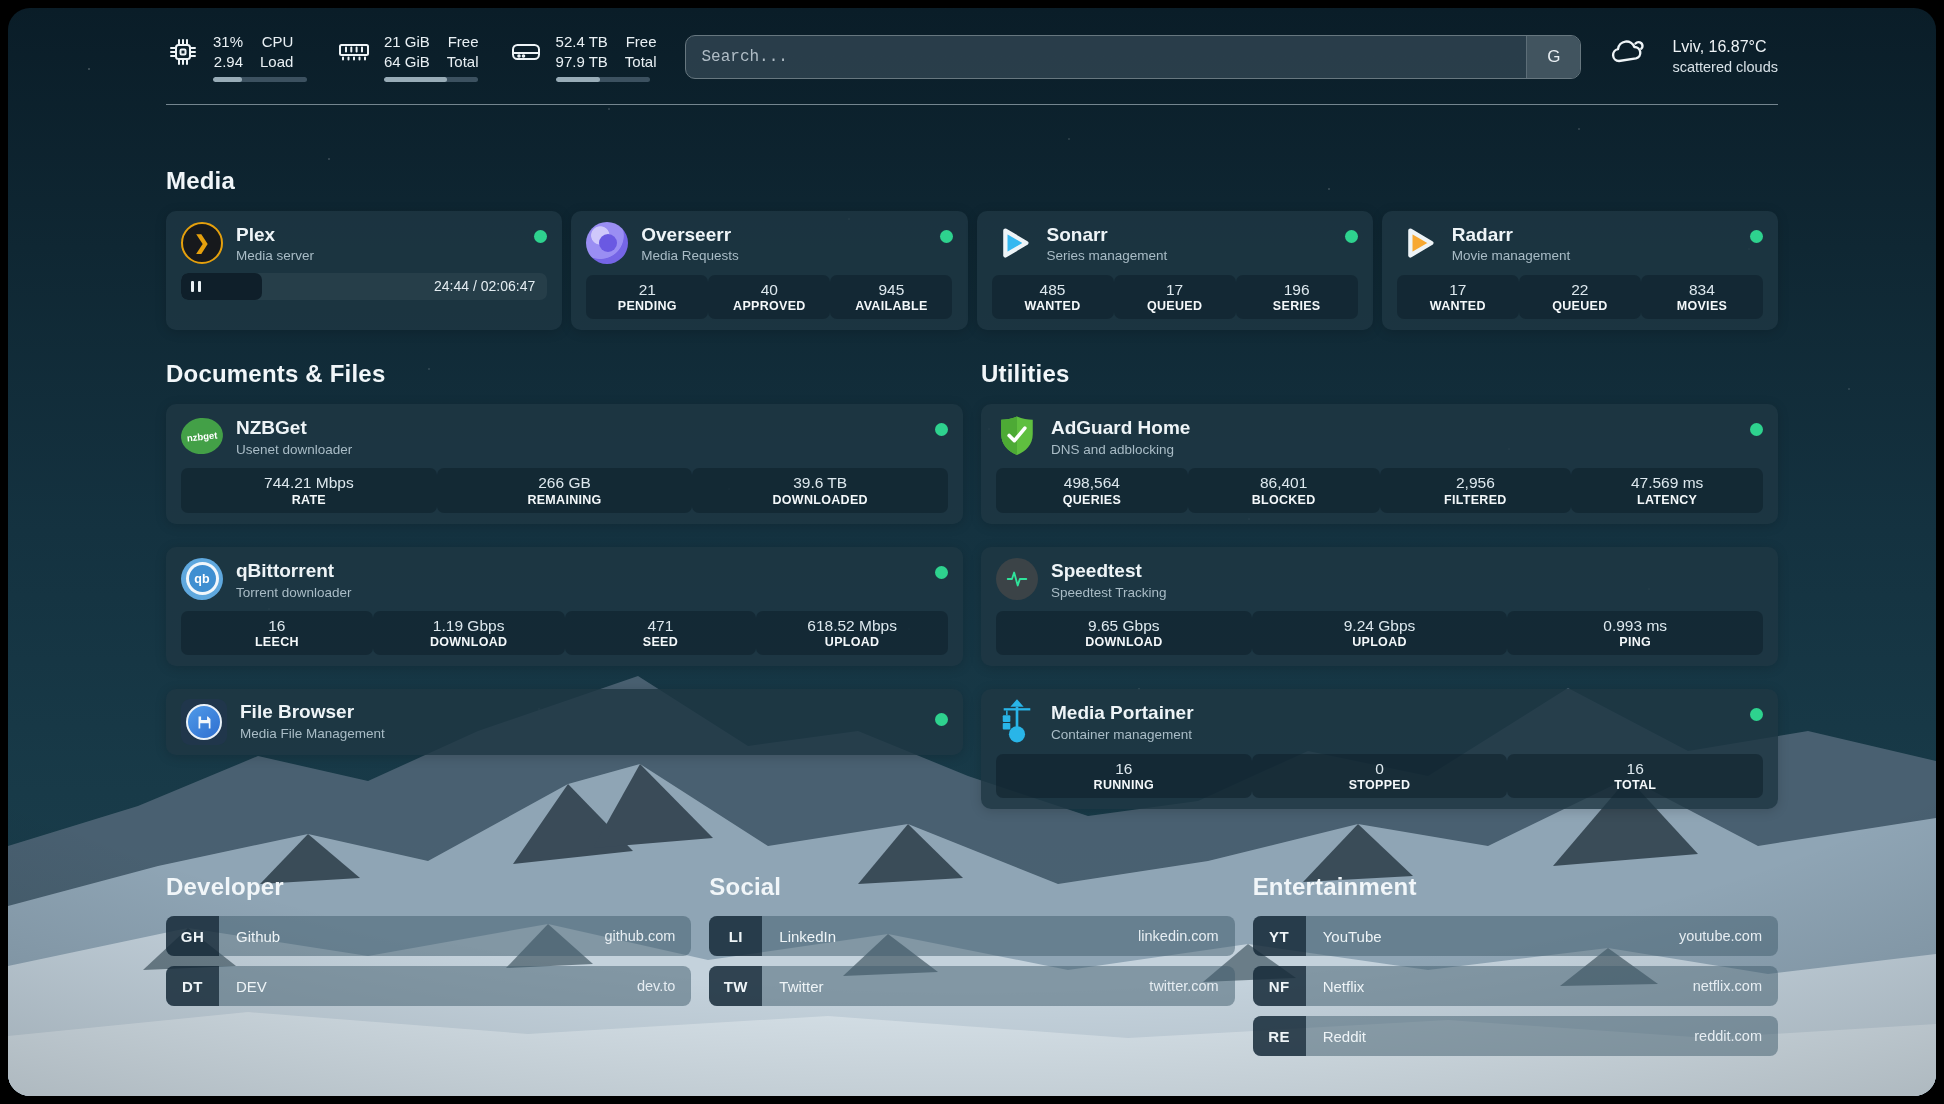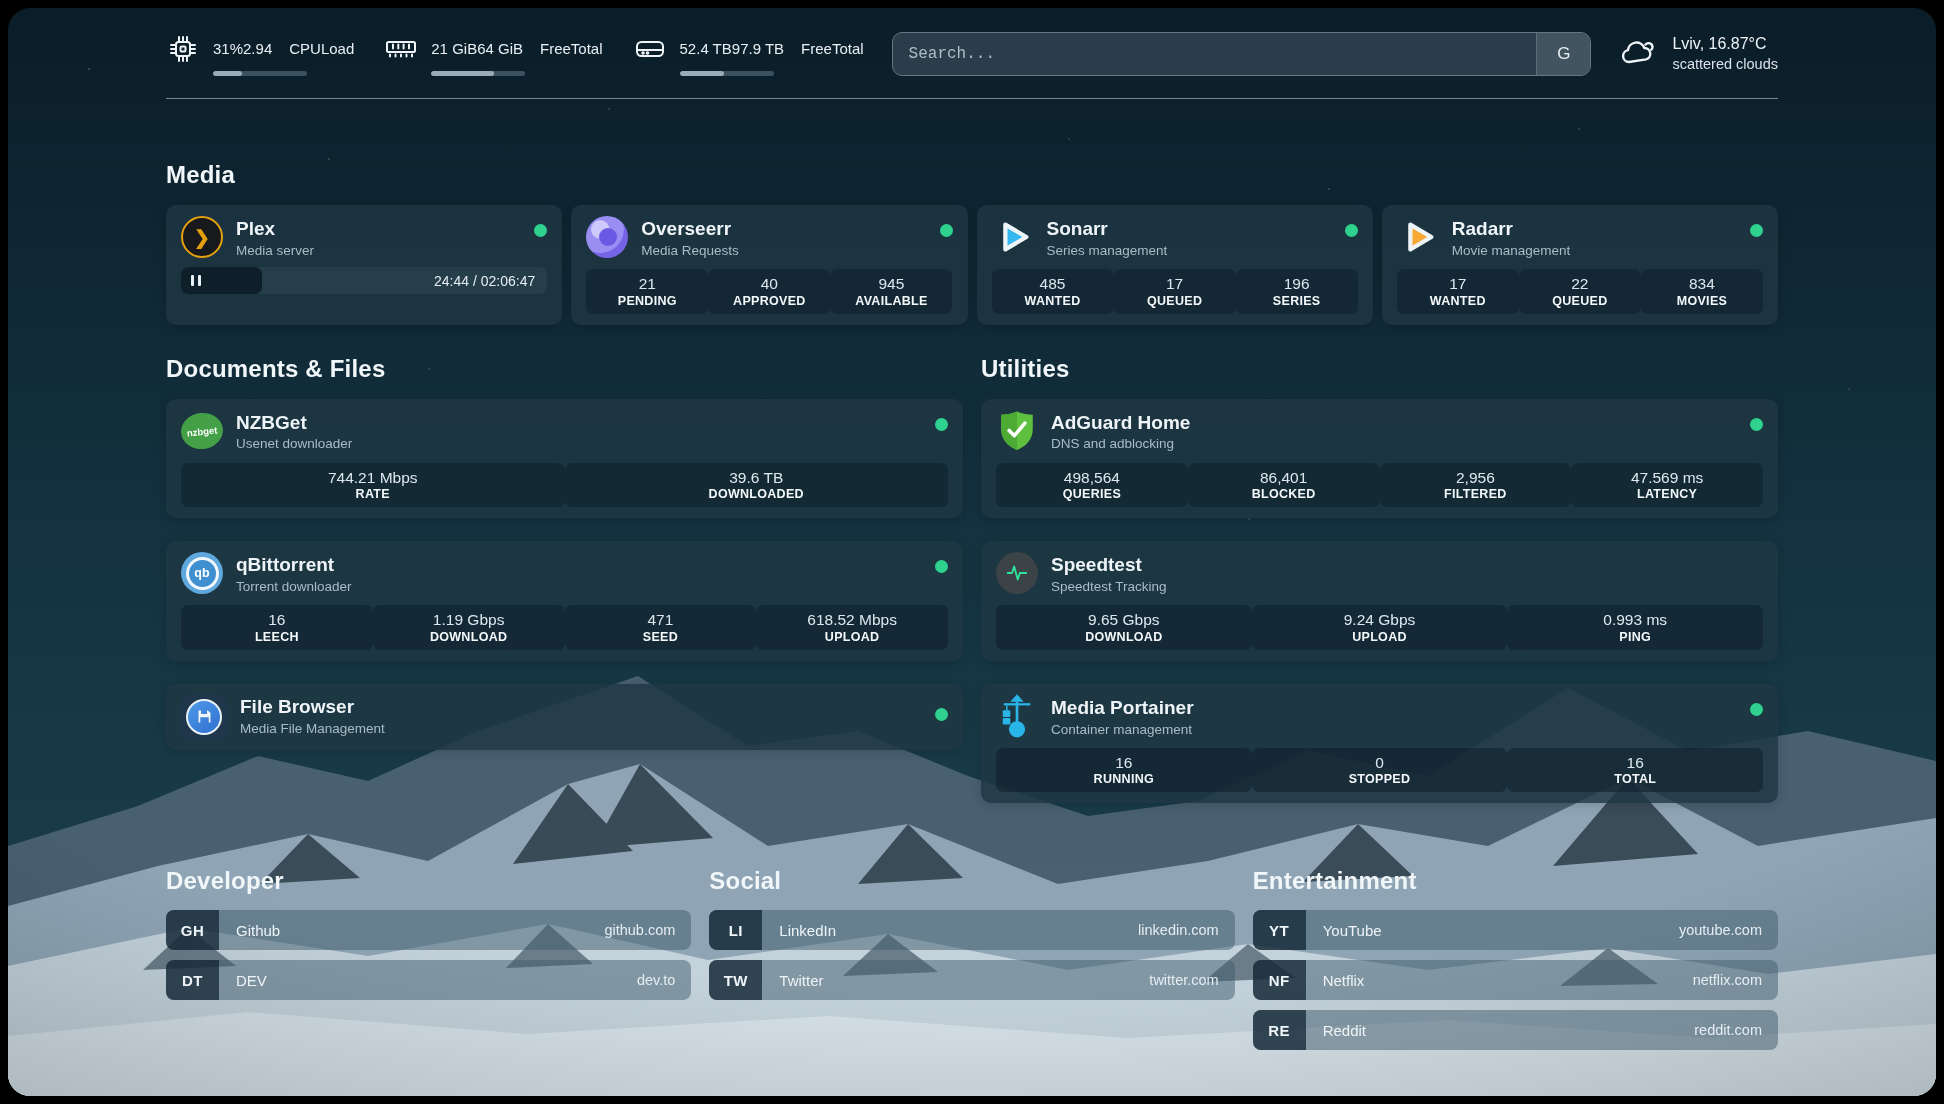--- a/index.html
+++ b/index.html
@@ -18,30 +18,30 @@
       450px 640px 0 rgba(255,255,255,.25), 1050px 620px 0 rgba(255,255,255,.25), 1760px 320px 0 rgba(255,255,255,.3); }
   .content { position:relative; z-index:2; padding:0 158px; }
 
   
   .topbar { display:flex; align-items:center; padding-top:24px; }
   .sys-stats { display:flex; gap:30px; }
   .stat-widget { display:flex; flex-direction:column; }
   .stat-top { display:flex; align-items:center; gap:13px; color:#e9f0f4; font-size:15px; }
   .stat-icon { width:34px; height:34px; display:flex; align-items:center; justify-content:center; color:#eef4f7; }
   .stat-cols { display:flex; gap:17px; }
-  .stat-col { display:flex; text-align:right; line-height:1.32; }
+  .stat-col { display:flex; flex-direction:column; text-align:right; line-height:1.32; }
   .stat-bar { margin-left:47px; margin-top:5px; width:94px; height:5px; border-radius:3px; background:#3c5160; overflow:hidden; }
   .stat-bar-fill { height:100%; background:#98acb7; border-radius:3px; }
   .search-box { flex:1; display:flex; align-items:stretch; height:44px; background:rgba(52,72,86,0.75); border:1.5px solid #67777f;
     border-radius:10px; overflow:hidden; margin:0 28px; }
   .search-input { flex:1; background:transparent; border:none; outline:none; color:#e2ebf0; font-size:16px; padding:0 16px; font-family:Liberation Mono, monospace; }
   .search-input::placeholder { color:#b0bdc6; }
   .search-engine-btn { width:54px; background:#41545f; border:none; border-left:1px solid #5d6e78; color:#e9eff3;
     display:flex; align-items:center; justify-content:center; font-size:17px; font-weight:500; cursor:pointer; font-family:inherit; }
-  .weather { display:flex; align-items:center; gap:13px; color:#eef3f6; }
+  .weather { display:flex; align-items:flex-start; gap:23px; color:#eef3f6; }
   .weather-lines { line-height:1.35; }
   .weather-temp { font-size:16px; }
   .weather-cond { font-size:14.5px; color:#d8e1e7; }
   .divider { margin-top:22px; border-top:1.5px solid rgba(202,216,226,0.55); }
 
   
   .section-title { font-size:24px; font-weight:600; color:#f1f6f9; letter-spacing:.2px; }
   .media-title { margin-top:62px; }
   .media-grid { display:grid; grid-template-columns:repeat(4,1fr); gap:9px; margin-top:16px; }
   .card { background:rgba(30,55,67,0.82); border-radius:10px; padding:11px 15px; box-shadow:0 2px 12px rgba(0,0,0,0.16); cursor:pointer; }
@@ -359,20 +359,24 @@
                 <div class="card-sub">Usenet downloader</div>
               </span>
               <span class="status-dot"></span>
             </div>
             <div class="stat-row">
               <div class="stat-box">
                 <div class="stat-value">744.21 Mbps</div>
                 <div class="stat-label">RATE</div>
               </div>
               <div class="stat-box">
+                <div class="stat-value">266 GB</div>
+                <div class="stat-label">REMAINING</div>
+              </div>
+              <div class="stat-box">
                 <div class="stat-value">39.6 TB</div>
                 <div class="stat-label">DOWNLOADED</div>
               </div>
             </div>
           </div>
 
           <div class="card">
             <div class="card-head">
               <span class="app-icon">
                 <span class="qb-circle">

